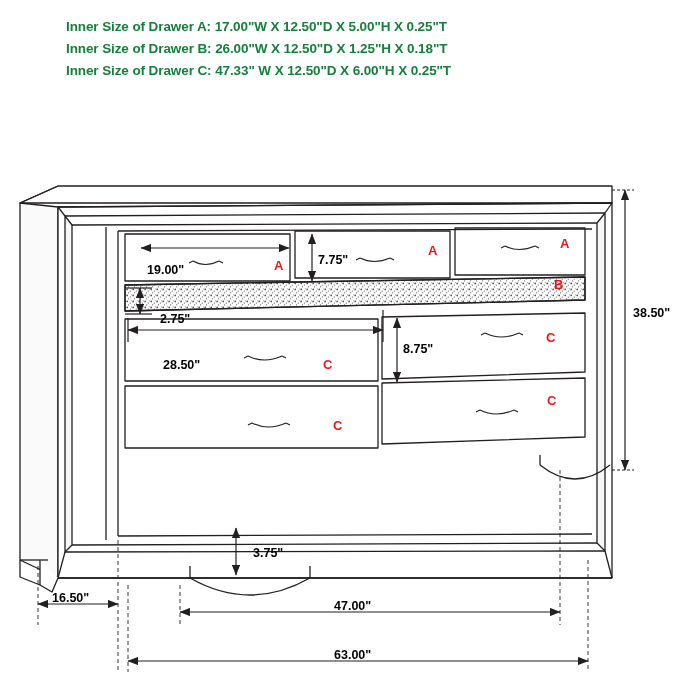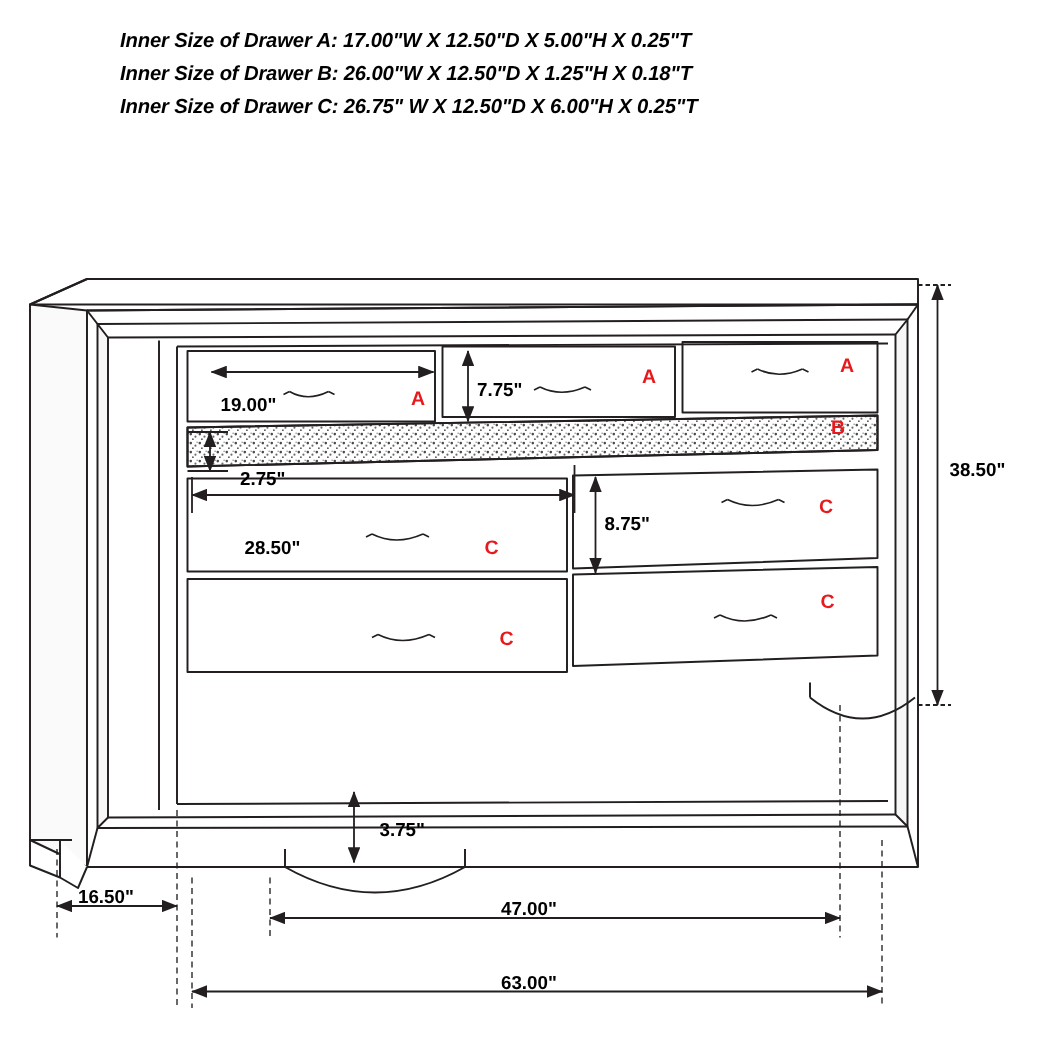--- a/index.html
+++ b/index.html
@@ -6,28 +6,27 @@
   body{
     width:700px;height:700px;
     background:#ffffff;
     font-family:"Liberation Sans", sans-serif;
     position:relative;
     overflow:hidden;
   }
   #stage{position:absolute;inset:0;}
   .spec-block{
     position:absolute;
-    left:80px; top:16px;
+    left:66px; top:16px;
     font-size:13.5px;
     font-weight:bold;
-    color:#000000;
+    color:#15803d;
     line-height:1.62;
     letter-spacing:-0.1px;
     white-space:nowrap;
-    font-style:italic;
   }
   .spec-line{display:block;}
   svg.diagram{position:absolute;left:0;top:0;width:700px;height:700px;}
   .lbl{
     position:absolute;
     font-size:12.5px;
     font-weight:bold;
     color:#000;
     white-space:nowrap;
   }
@@ -40,21 +39,21 @@
   }
 </style>
 </head>
 <body>
 
 <div id="stage">
 
   <div class="spec-block">
     <span class="spec-line">Inner Size of Drawer A: 17.00"W X 12.50"D X 5.00"H X 0.25"T</span>
     <span class="spec-line">Inner Size of Drawer B: 26.00"W X 12.50"D X 1.25"H X 0.18"T</span>
-    <span class="spec-line">Inner Size of Drawer C: 26.75" W X 12.50"D X 6.00"H X 0.25"T</span>
+    <span class="spec-line">Inner Size of Drawer C: 47.33" W X 12.50"D X 6.00"H X 0.25"T</span>
   </div>
 
   <svg class="diagram" viewBox="0 0 700 700">
     <defs>
       <pattern id="glitter" width="6" height="6" patternUnits="userSpaceOnUse">
         <rect width="6" height="6" fill="#ffffff"></rect>
         <circle cx="1.2" cy="1.4" r="0.85" fill="#4a4a4a"></circle>
         <circle cx="4.3" cy="3.1" r="0.7" fill="#6b6b6b"></circle>
         <circle cx="2.6" cy="4.8" r="0.6" fill="#555"></circle>
         <circle cx="5.4" cy="0.8" r="0.5" fill="#888"></circle>

